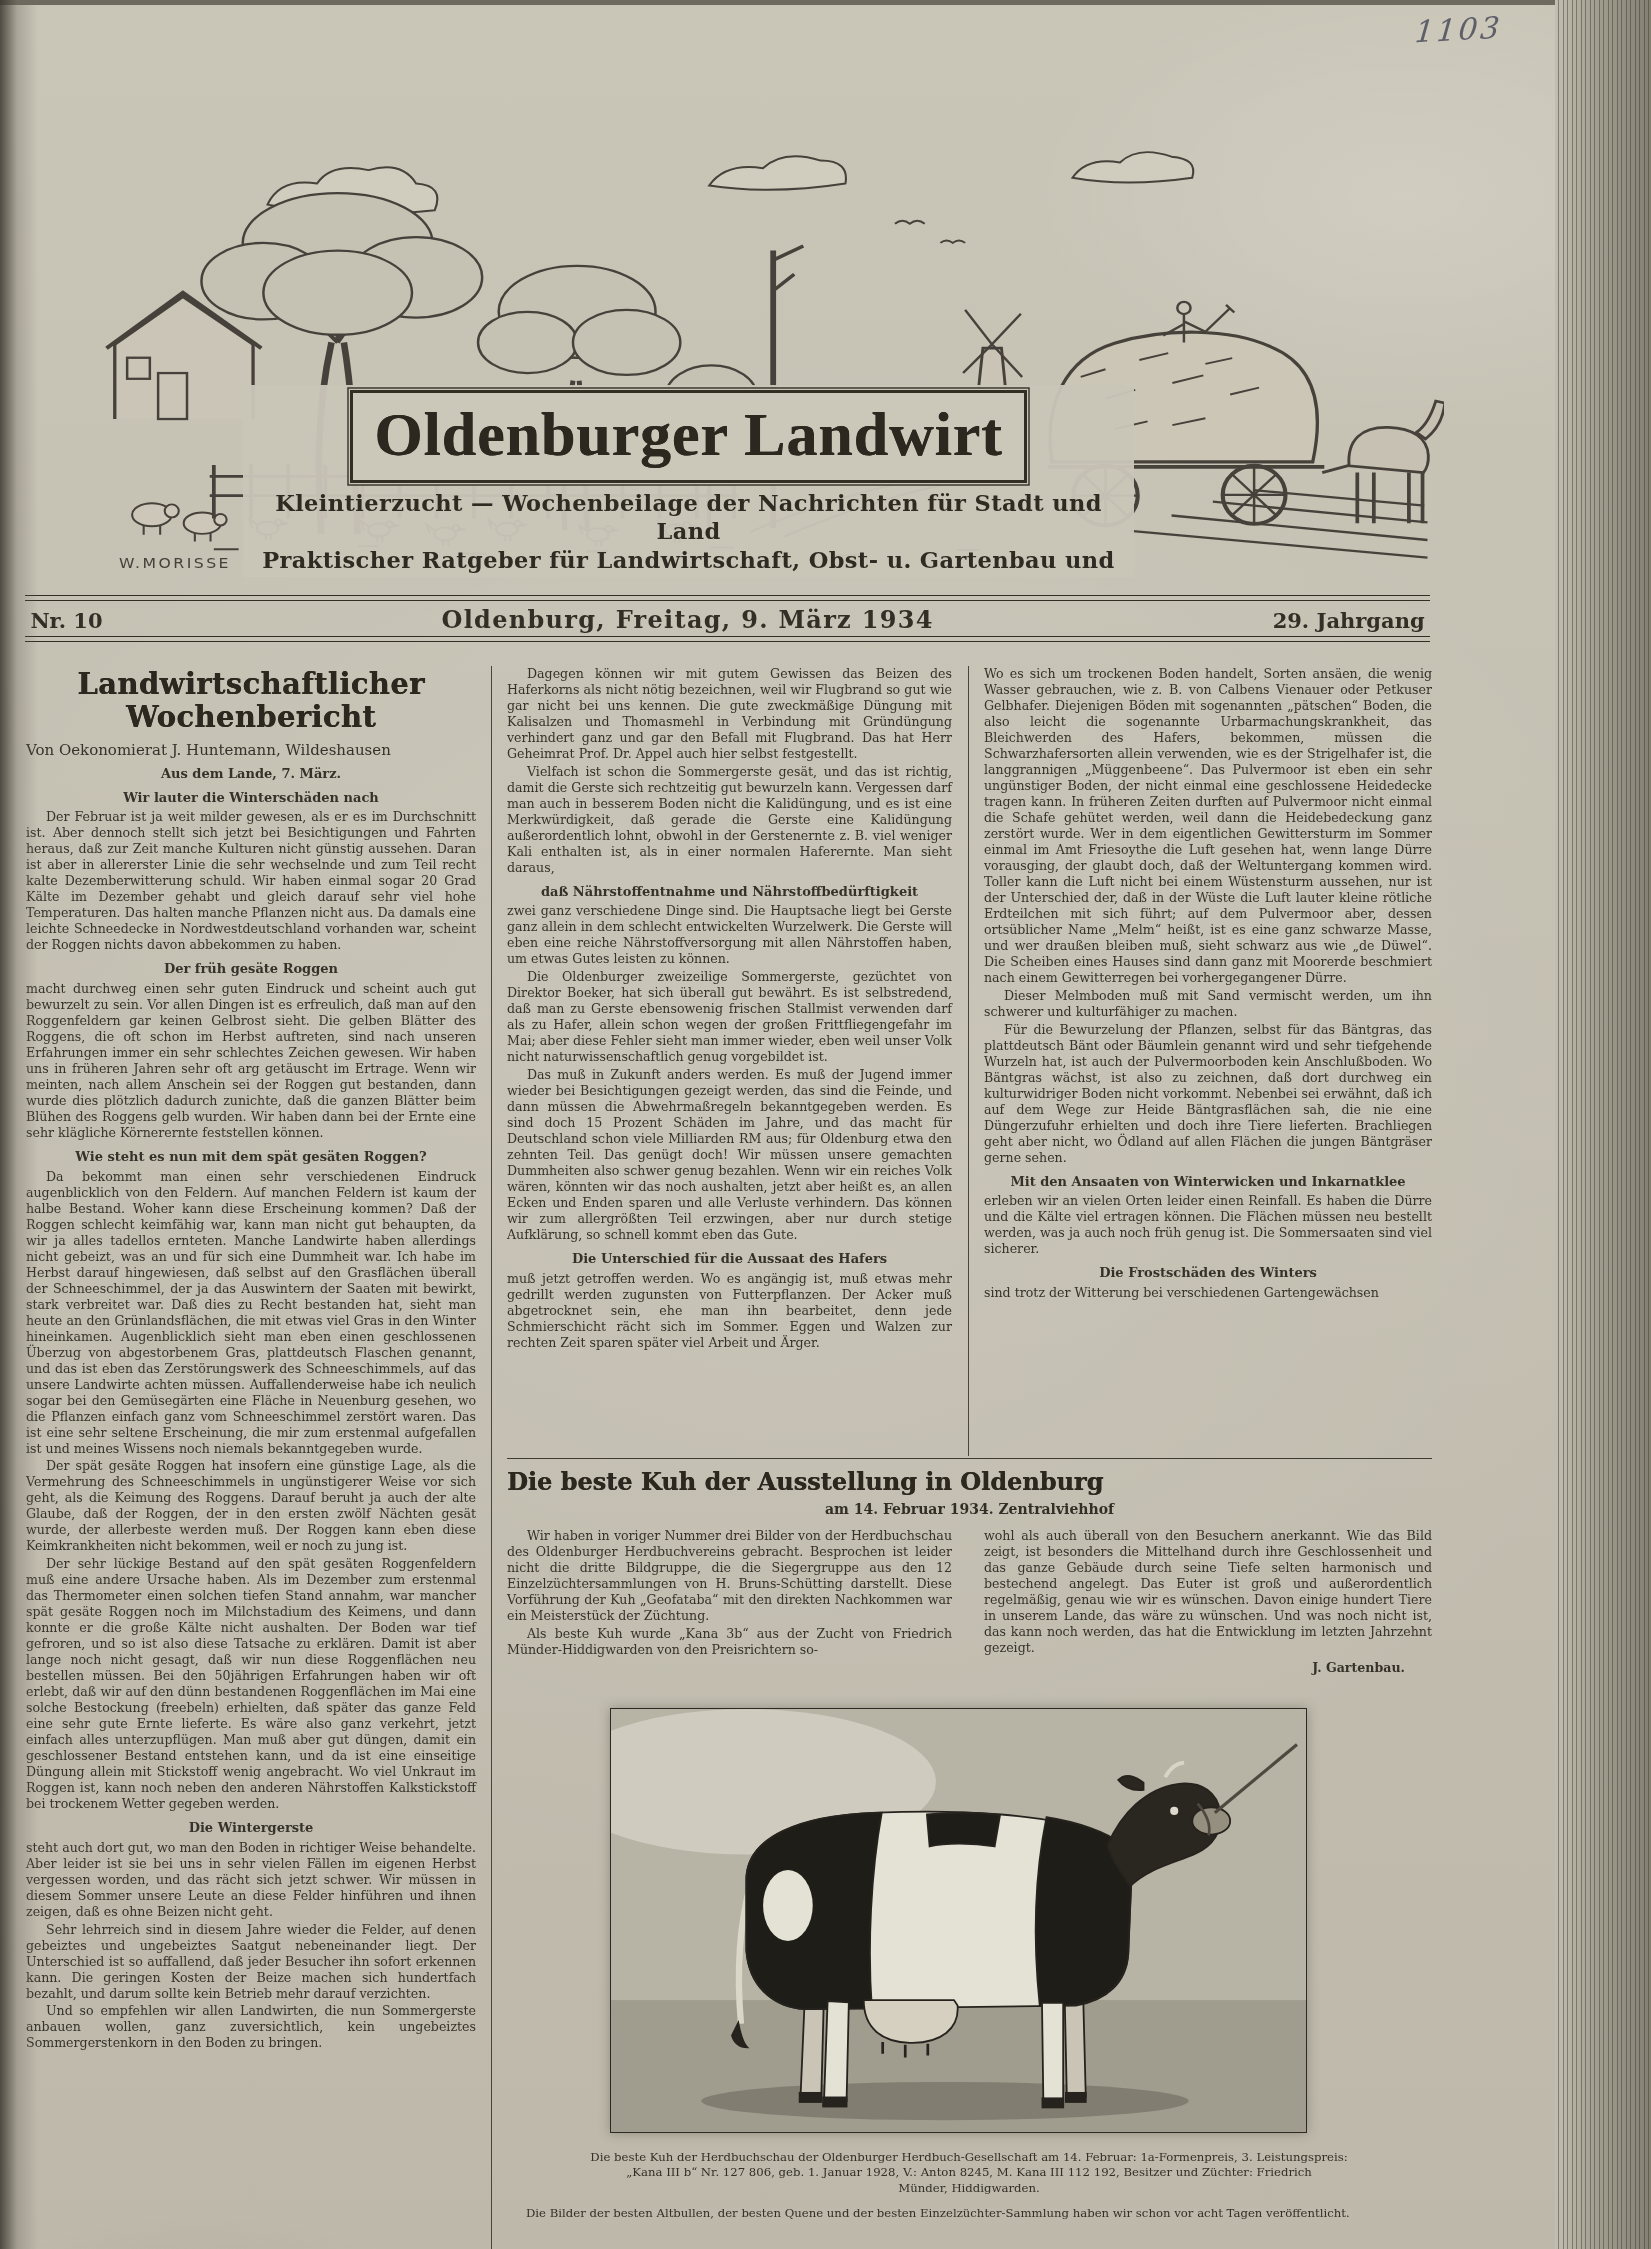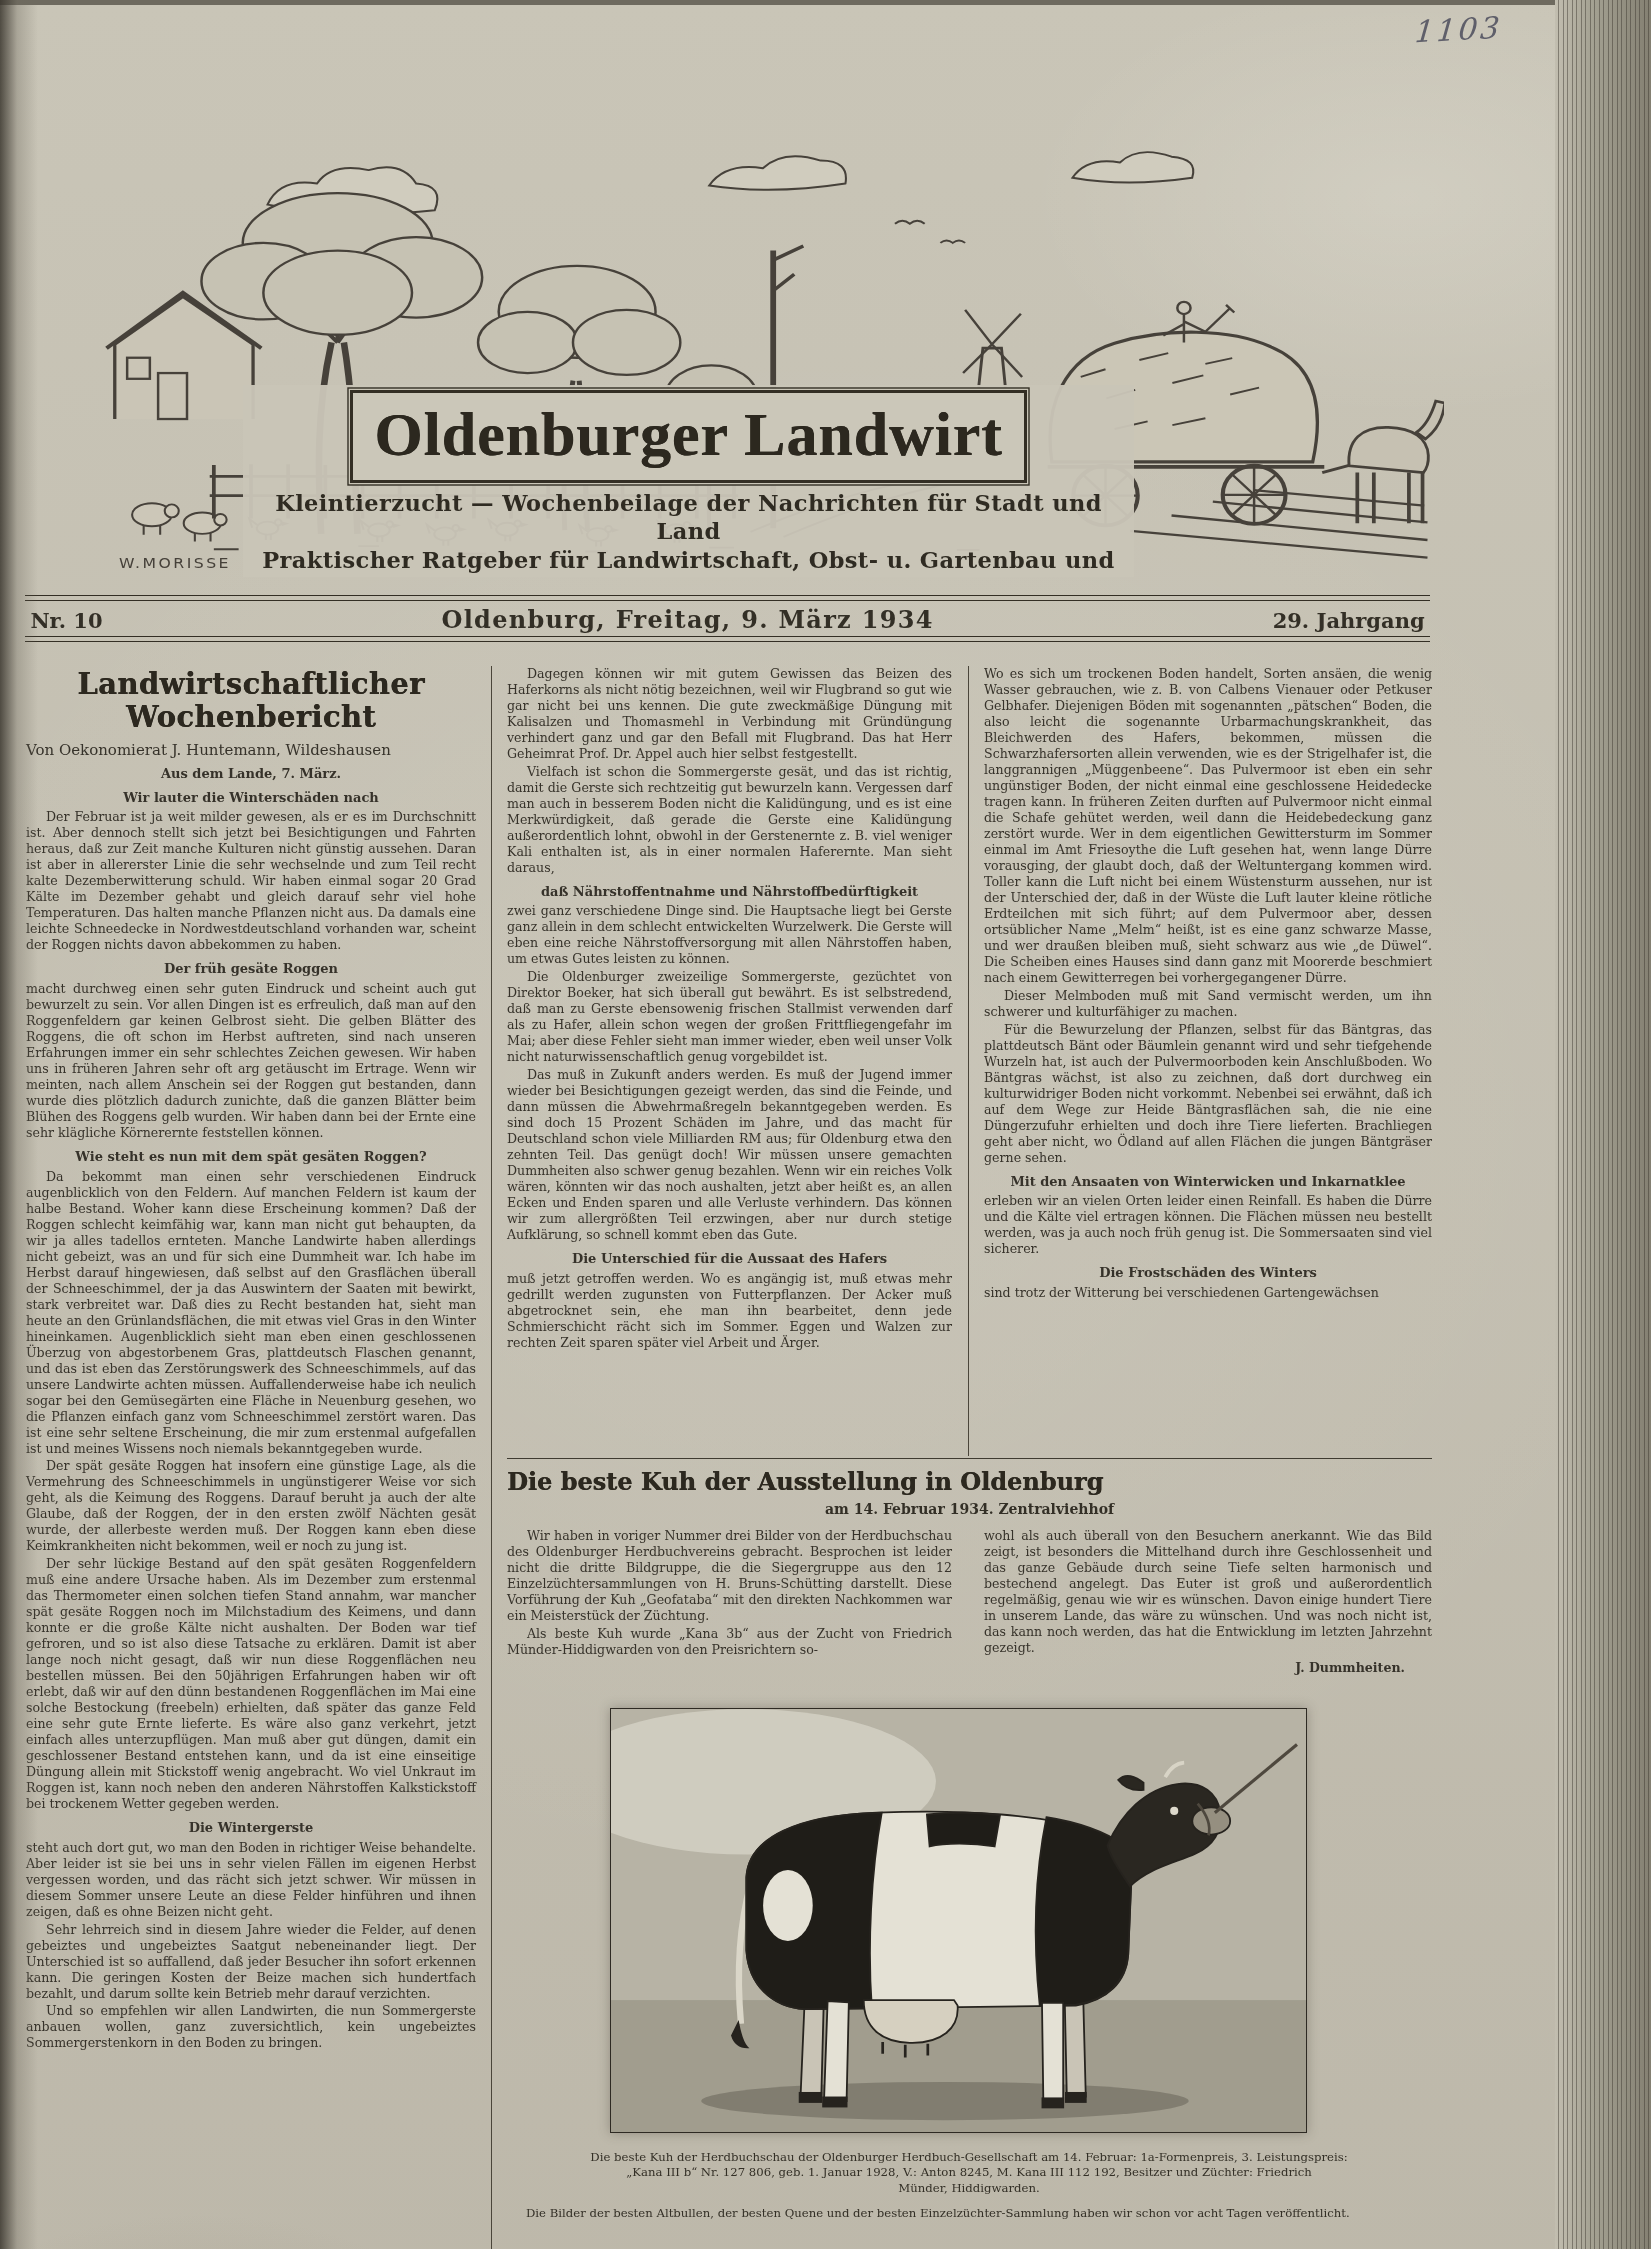--- a/index.html
+++ b/index.html
@@ -236,21 +236,21 @@
 
   <div class="kuh-rule"></div>
   <div class="kuh-head">Die beste Kuh der Ausstellung in Oldenburg</div>
   <div class="kuh-sub">am 14. Februar 1934. Zentralviehhof</div>
   <div class="col kuh-col col-mid" style="top:1528px;">
       <div class="blk blk-p">Wir haben in voriger Nummer drei Bilder von der Herdbuchschau des Oldenburger Herdbuchvereins gebracht. Besprochen ist leider nicht die dritte Bildgruppe, die die Siegergruppe aus den 12 Einzelzüchtersammlungen von H. Bruns-Schütting darstellt. Diese Vorführung der Kuh „Geofataba“ mit den direkten Nachkommen war ein Meisterstück der Züchtung.</div>
       <div class="blk blk-p">Als beste Kuh wurde „Kana 3b“ aus der Zucht von Friedrich Münder-Hiddigwarden von den Preisrichtern so-</div>
     </div>
   <div class="col kuh-col col-right" style="top:1528px;">
       <div class="blk blk-p0">wohl als auch überall von den Besuchern anerkannt. Wie das Bild zeigt, ist besonders die Mittelhand durch ihre Geschlossenheit und das ganze Gebäude durch seine Tiefe selten harmonisch und bestechend angelegt. Das Euter ist groß und außerordentlich regelmäßig, genau wie wir es wünschen. Davon einige hundert Tiere in unserem Lande, das wäre zu wünschen. Und was noch nicht ist, das kann noch werden, das hat die Entwicklung im letzten Jahrzehnt gezeigt.</div>
-      <div class="blk blk-sig">J. Dummheiten.</div>
+      <div class="blk blk-sig">J. Gartenbau.</div>
     </div>
 
   <div class="photo">
     <svg viewBox="0 0 1540 930" preserveAspectRatio="none" fill="none" stroke="#26231e">
       <rect x="0" y="0" width="1540" height="930" fill="#b7b3a5" stroke="none"></rect>
       <rect x="0" y="640" width="1540" height="290" fill="#a19d8e" stroke="none"></rect>
       <ellipse cx="300" cy="160" rx="420" ry="160" fill="rgba(232,229,218,0.5)" stroke="none"></ellipse>
       <ellipse cx="740" cy="862" rx="540" ry="42" fill="rgba(45,42,36,0.28)" stroke="none"></ellipse>
       <g stroke-width="4">
         <path d="M430 620 L420 852 L466 852 L472 620 Z" fill="#c9c4b6"></path>

